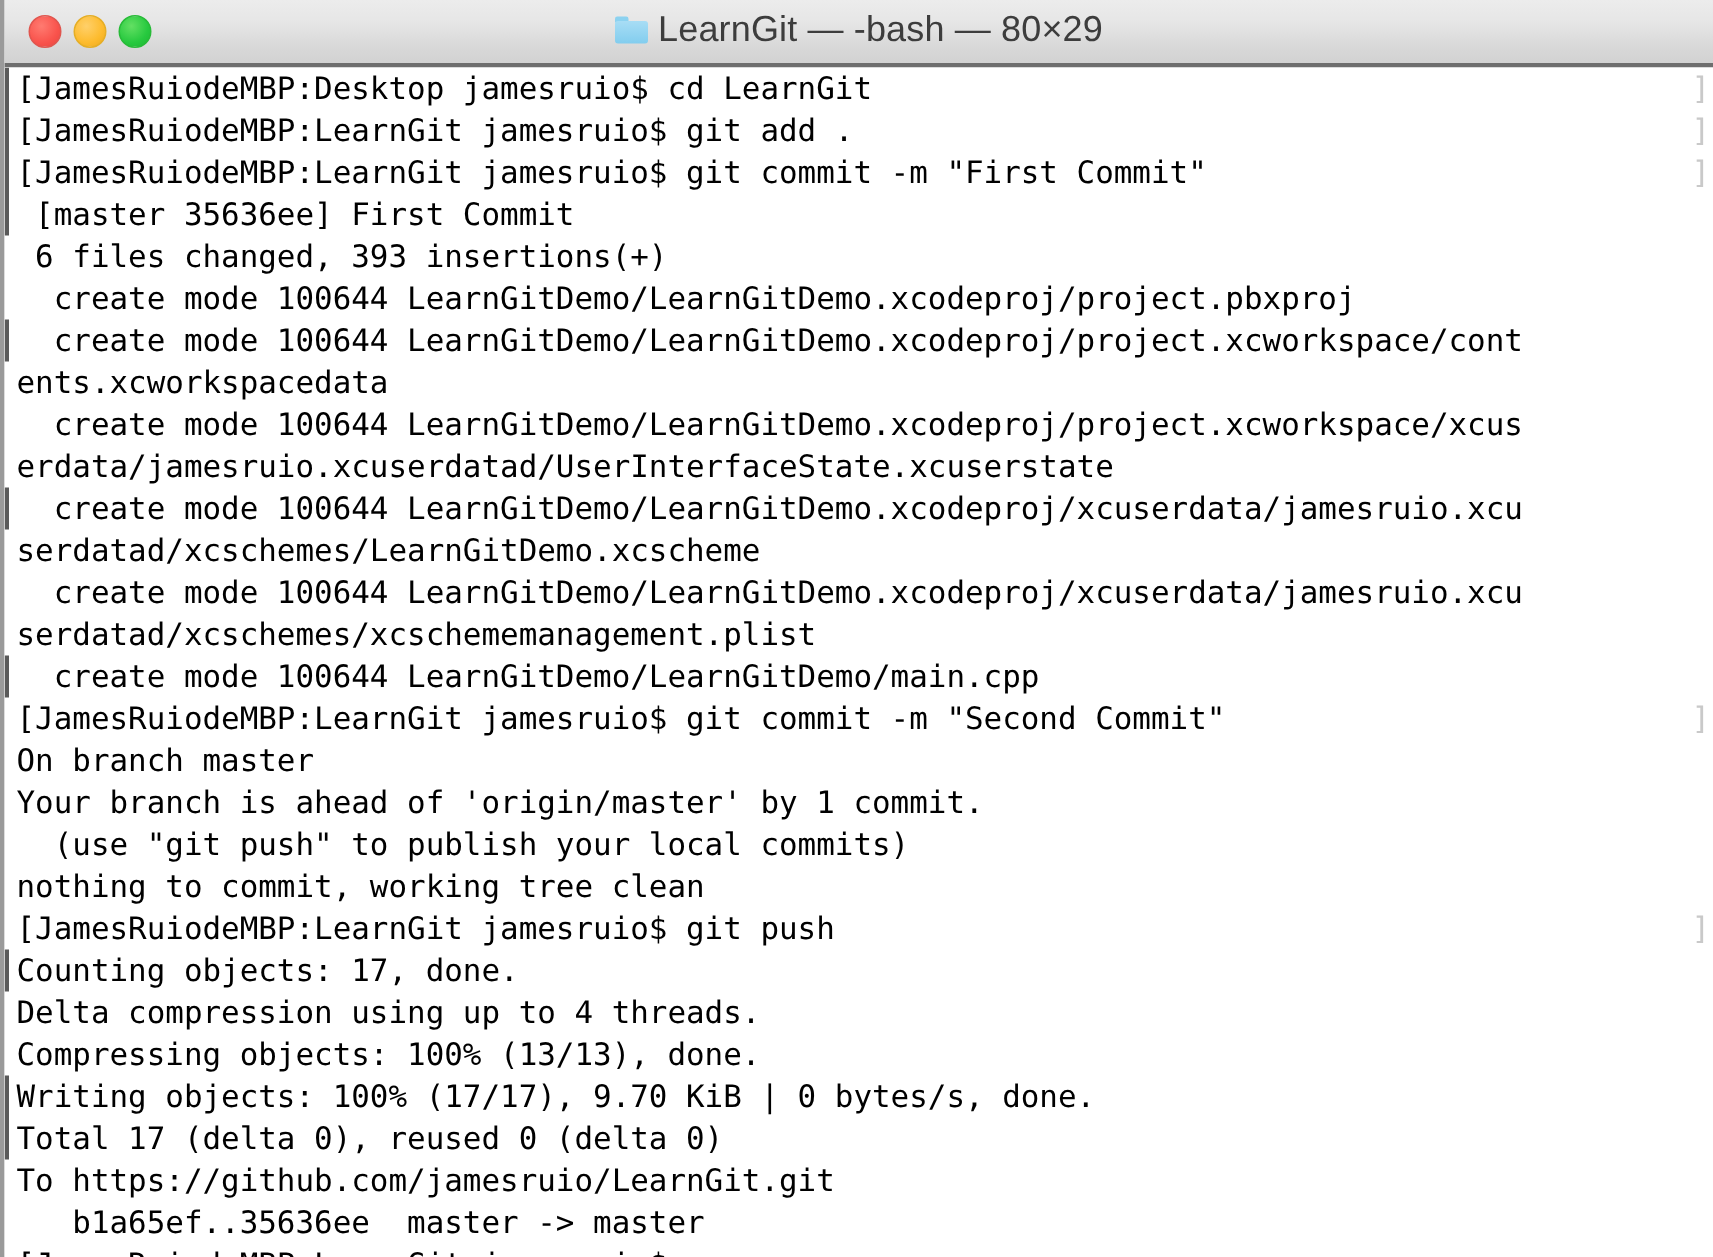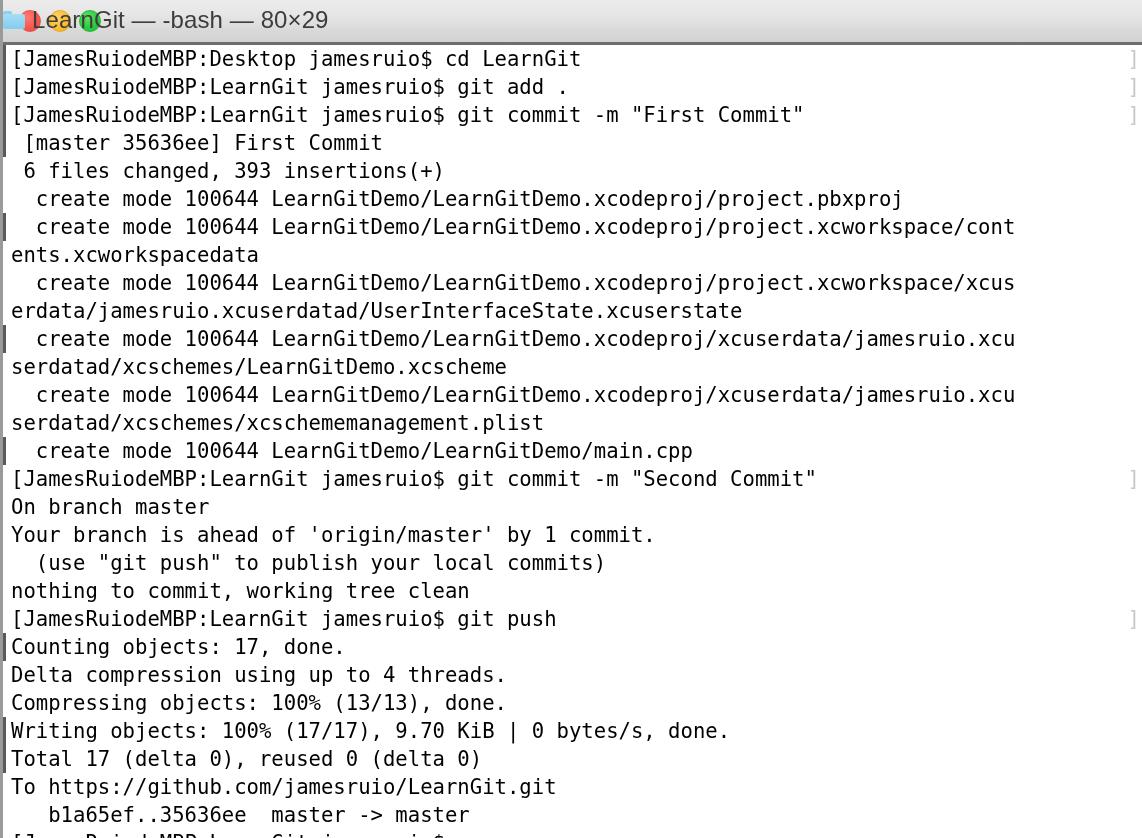--- a/index.html
+++ b/index.html
@@ -65,21 +65,21 @@
   }
 
   .title-area {
     position: absolute;
     left: 0;
     right: 0;
     top: 0;
     bottom: 3px;
     display: flex;
     align-items: center;
-    justify-content: flex-start;
+    justify-content: center;
     pointer-events: none;
     gap: 7px;
   }
 
   .folder-icon {
     width: 22px;
     height: 18px;
     position: relative;
     flex: 0 0 auto;
   }

